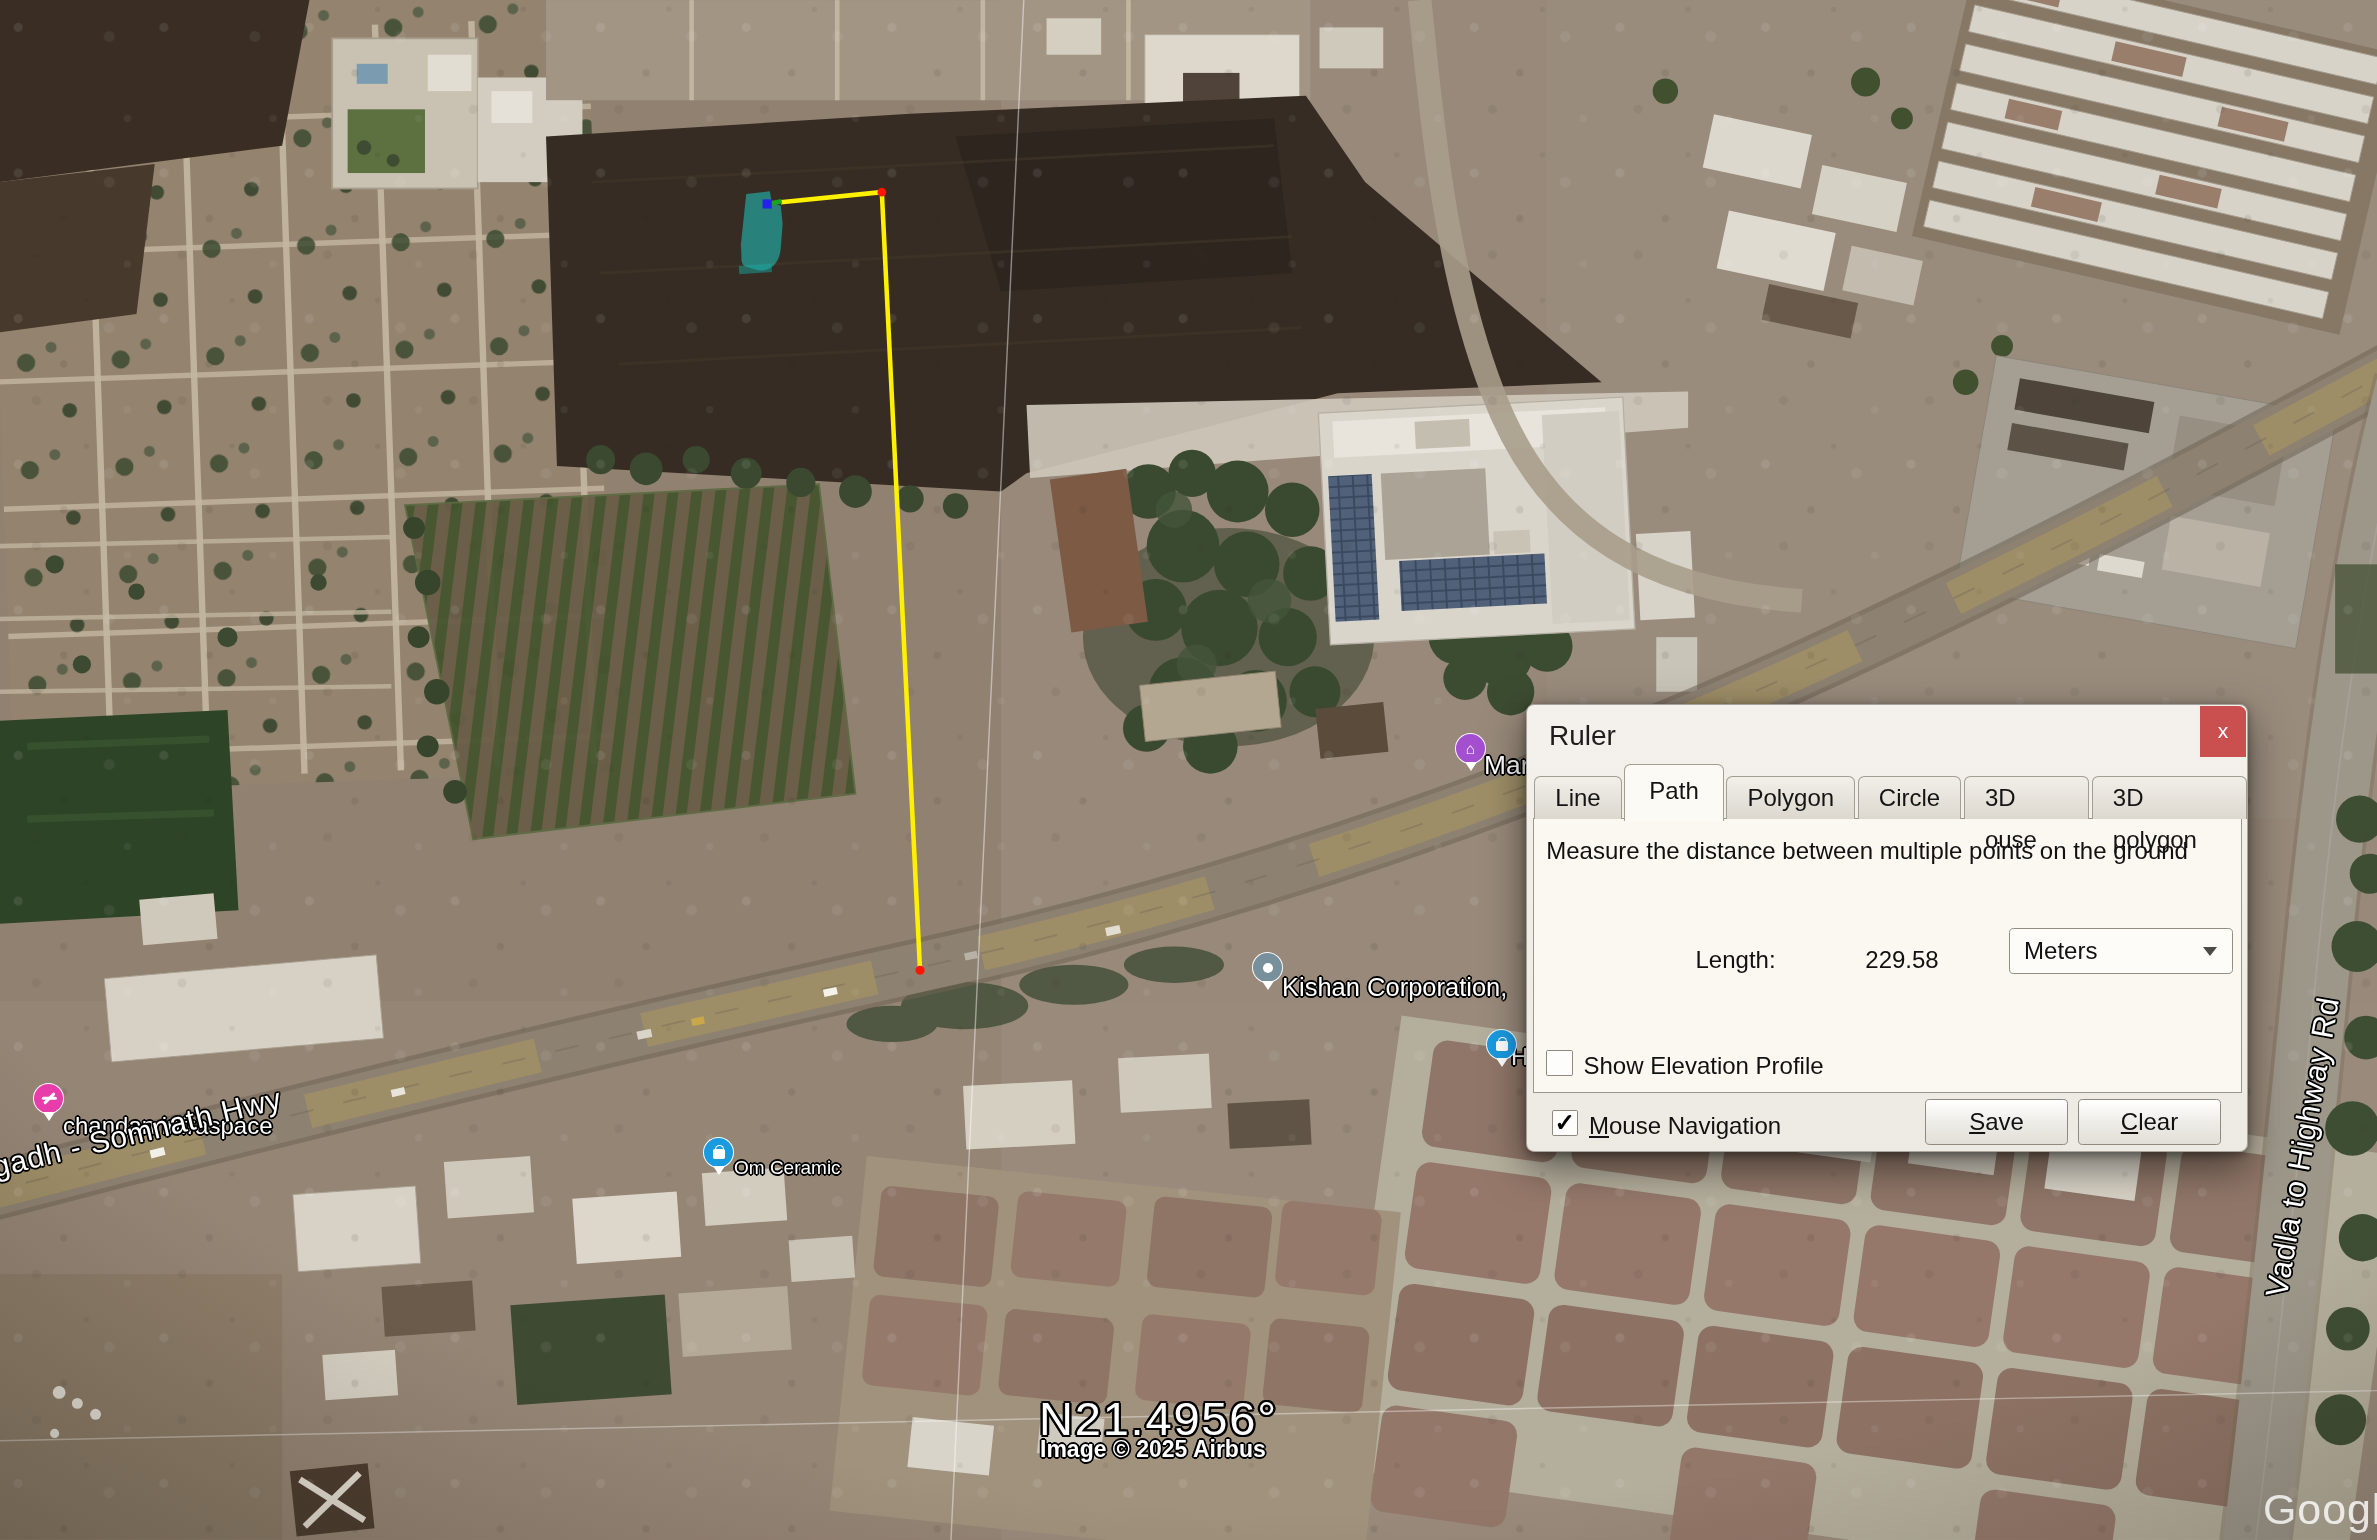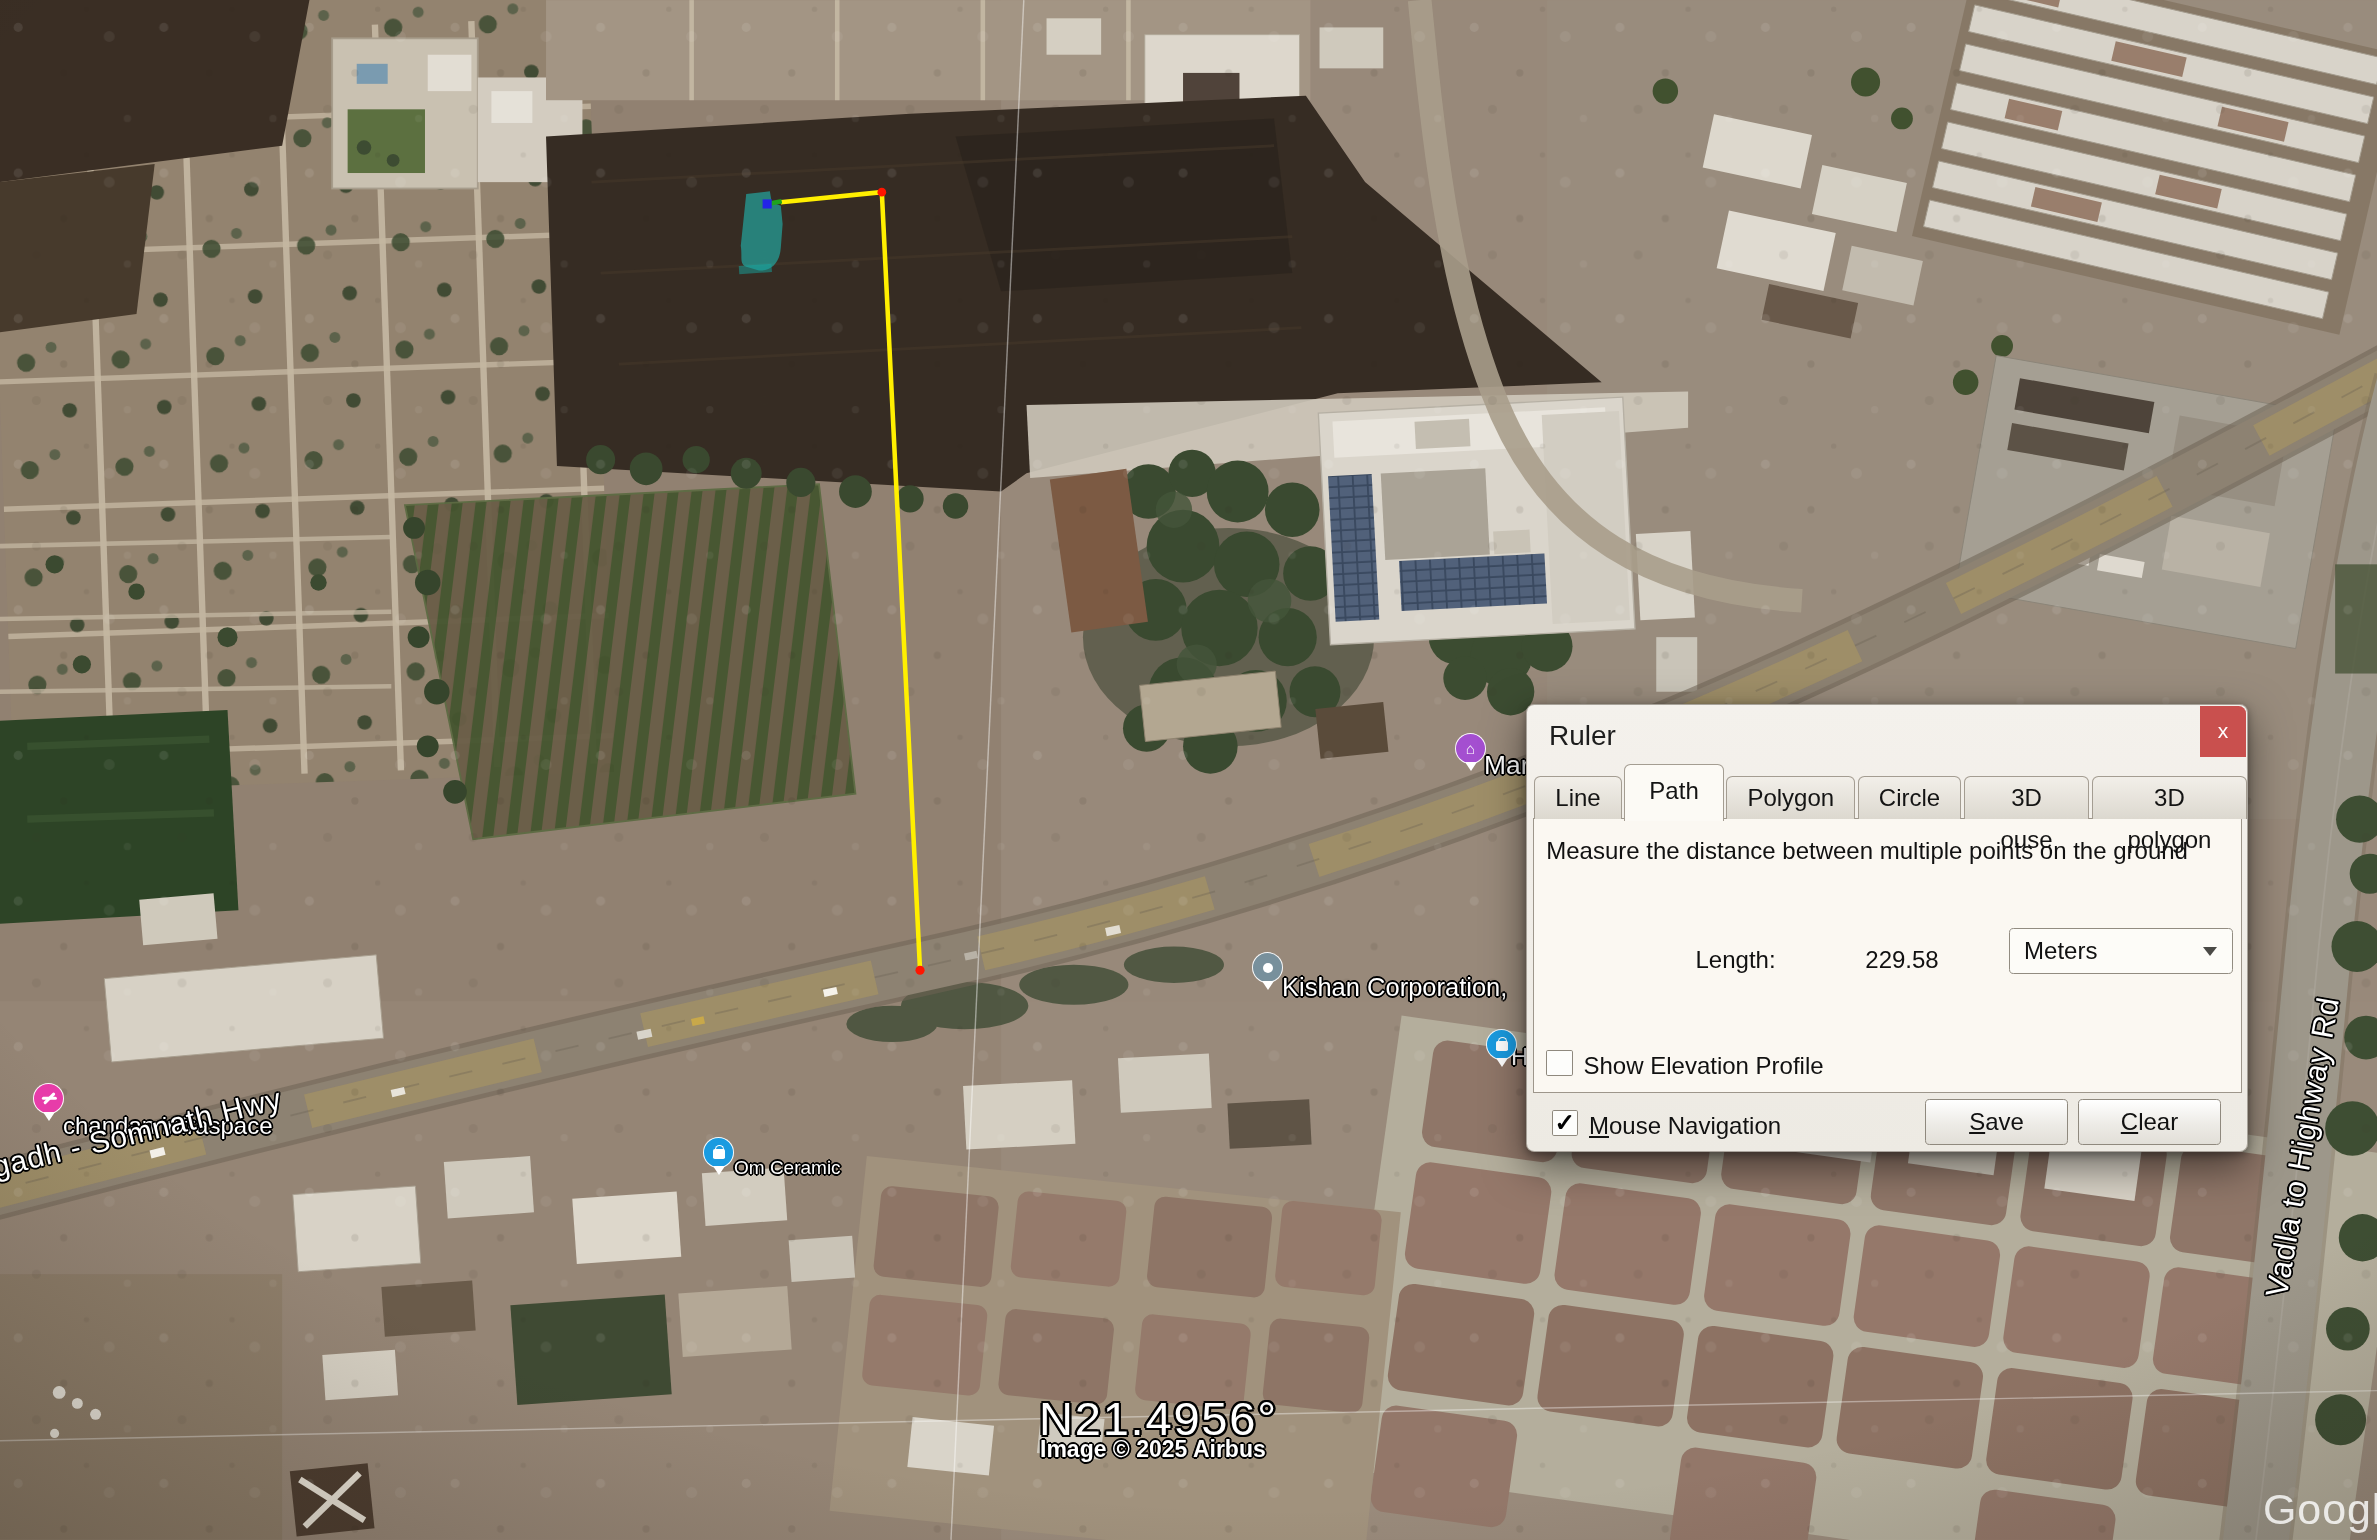--- a/index.html
+++ b/index.html
@@ -40,21 +40,21 @@
     background:linear-gradient(#f4f1ec,#edeae3);border:0.9px solid rgba(120,114,104,.6);
     border-radius:8.2px;box-shadow:0 14.6px 40px rgba(0,0,0,.5),0 2.7px 9px rgba(0,0,0,.35);
     color:#111;font-size:24px;}
   .dlg-title{position:absolute;left:22px;top:14.6px;font-size:28px;color:#1d1d1d;}
   .close-btn{position:absolute;left:673px;top:0.9px;width:46px;height:51px;border:none;
     background:#c9504e;color:#fff;font-size:21px;border-radius:0 7.3px 0 0;cursor:pointer;
     display:flex;align-items:center;justify-content:center;padding:0;}
   .tabs{position:absolute;left:7.3px;top:59px;height:55px;display:flex;align-items:flex-end;gap:2.7px;z-index:2;}
   .tab{height:42px;line-height:42px;padding:0 20px;font-size:24px;color:#141414;
     background:linear-gradient(#f2efe9,#dcd8cf);border:0.9px solid #a49d92;border-bottom:none;
-    border-radius:6.4px 6.4px 0 0;cursor:pointer;text-align:center;}
+    border-radius:6.4px 6.4px 0 0;cursor:pointer;}
   .tab.active{height:56px;line-height:52px;padding:0 24px;background:#fcfaf5;margin-bottom:-1.8px;}
   .panel{position:absolute;left:5.5px;top:113px;width:707px;height:273px;background:#fbf8f2;
     border:0.9px solid #9d968b;z-index:1;}
   .desc{position:absolute;left:12.7px;top:18px;font-size:24px;}
   .len-label{position:absolute;left:162px;top:127px;}
   .len-value{position:absolute;left:273px;top:127px;width:191px;text-align:center;}
   .unit{position:absolute;left:475px;top:109px;width:222px;height:44px;background:#fdfcf8;
     border:0.9px solid #928c81;border-radius:4.6px;display:flex;align-items:center;cursor:pointer;}
   .unit span{margin-left:14.6px;}
   .dd-arrow{position:absolute;right:14.6px;top:18px;width:0;height:0;

